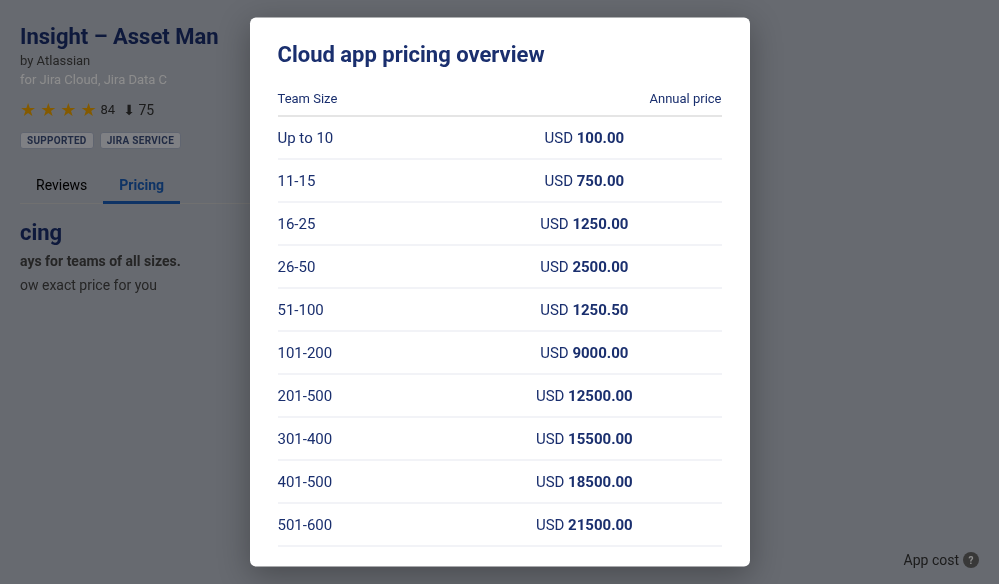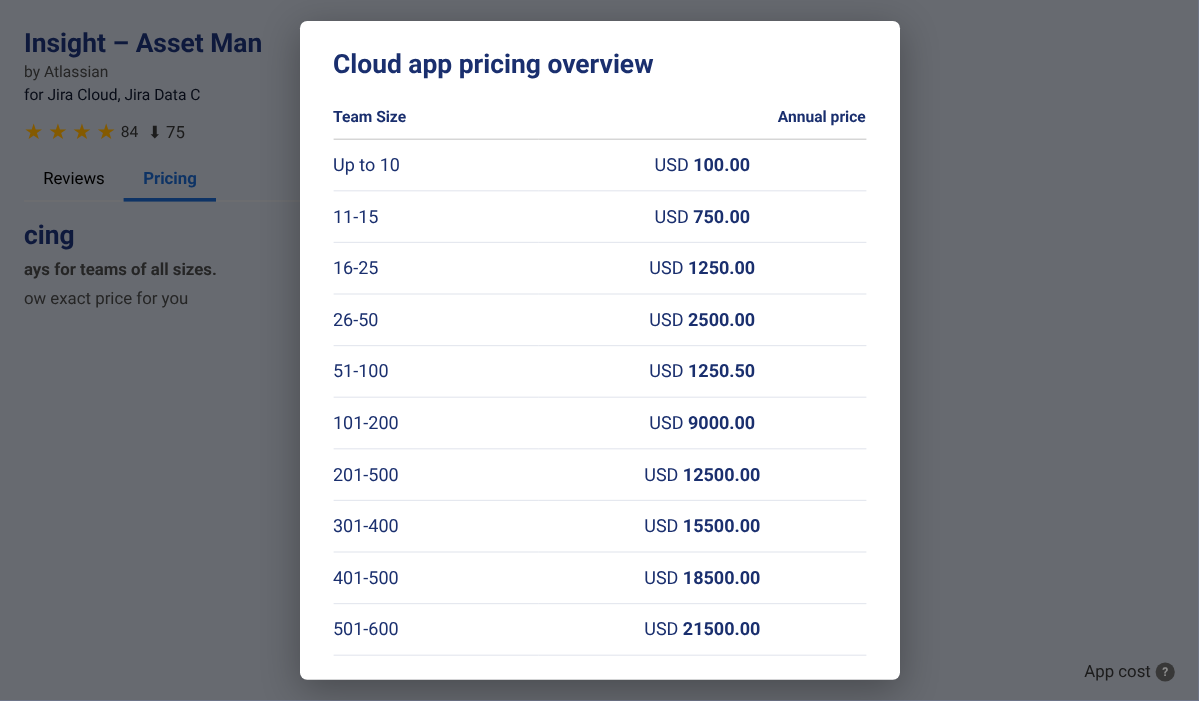--- a/index.html
+++ b/index.html
@@ -41,21 +41,21 @@
     }
 
     .bg-app-sub {
       font-size: 13px;
       color: #444;
       margin-bottom: 4px;
     }
 
     .bg-app-platform {
       font-size: 13px;
-      color: #0f172a;
+      color: #ffffff;
       margin-bottom: 12px;
       white-space: nowrap;
       overflow: hidden;
     }
 
     .bg-stars {
       display: flex;
       align-items: center;
       gap: 4px;
       margin-bottom: 12px;
@@ -204,21 +204,21 @@
 
     .pricing-table {
       width: 100%;
       border-collapse: collapse;
     }
 
     .pricing-table thead tr th {
       padding: 8px 0 10px 0;
       text-align: left;
       font-size: 13px;
-      font-weight: 700;
+      font-weight: 400;
       color: #1a2f6e;
       border-bottom: 1.5px solid #ccc;
     }
 
     .pricing-table thead tr th:last-child {
       text-align: right;
     }
 
     .pricing-table tbody tr td {
       padding: 12px 0;
@@ -256,20 +256,24 @@
   <div class="bg-app-title">Insight – Asset Man</div>
   <div class="bg-app-sub">by Atlassian</div>
   <div class="bg-app-platform">for Jira Cloud, Jira Data C</div>
   <div class="bg-stars">
     <span class="star">★</span>
     <span class="star">★</span>
     <span class="star">★</span>
     <span class="star">★</span>
     <span class="bg-review-count">84</span>
     <span class="bg-download">⬇ <span>75</span></span>
+  </div>
+  <div class="bg-badges">
+    <span class="badge">SUPPORTED</span>
+    <span class="badge">JIRA SERVICE</span>
   </div>
   <div class="bg-tabs">
     <div class="bg-tab">Reviews</div>
     <div class="bg-tab active">Pricing</div>
   </div>
   <div class="bg-section-title">cing</div>
   <div class="bg-section-text">ays for teams of all sizes.</div>
   <div class="bg-exact-price">ow exact price for you</div>
 </div>
 

